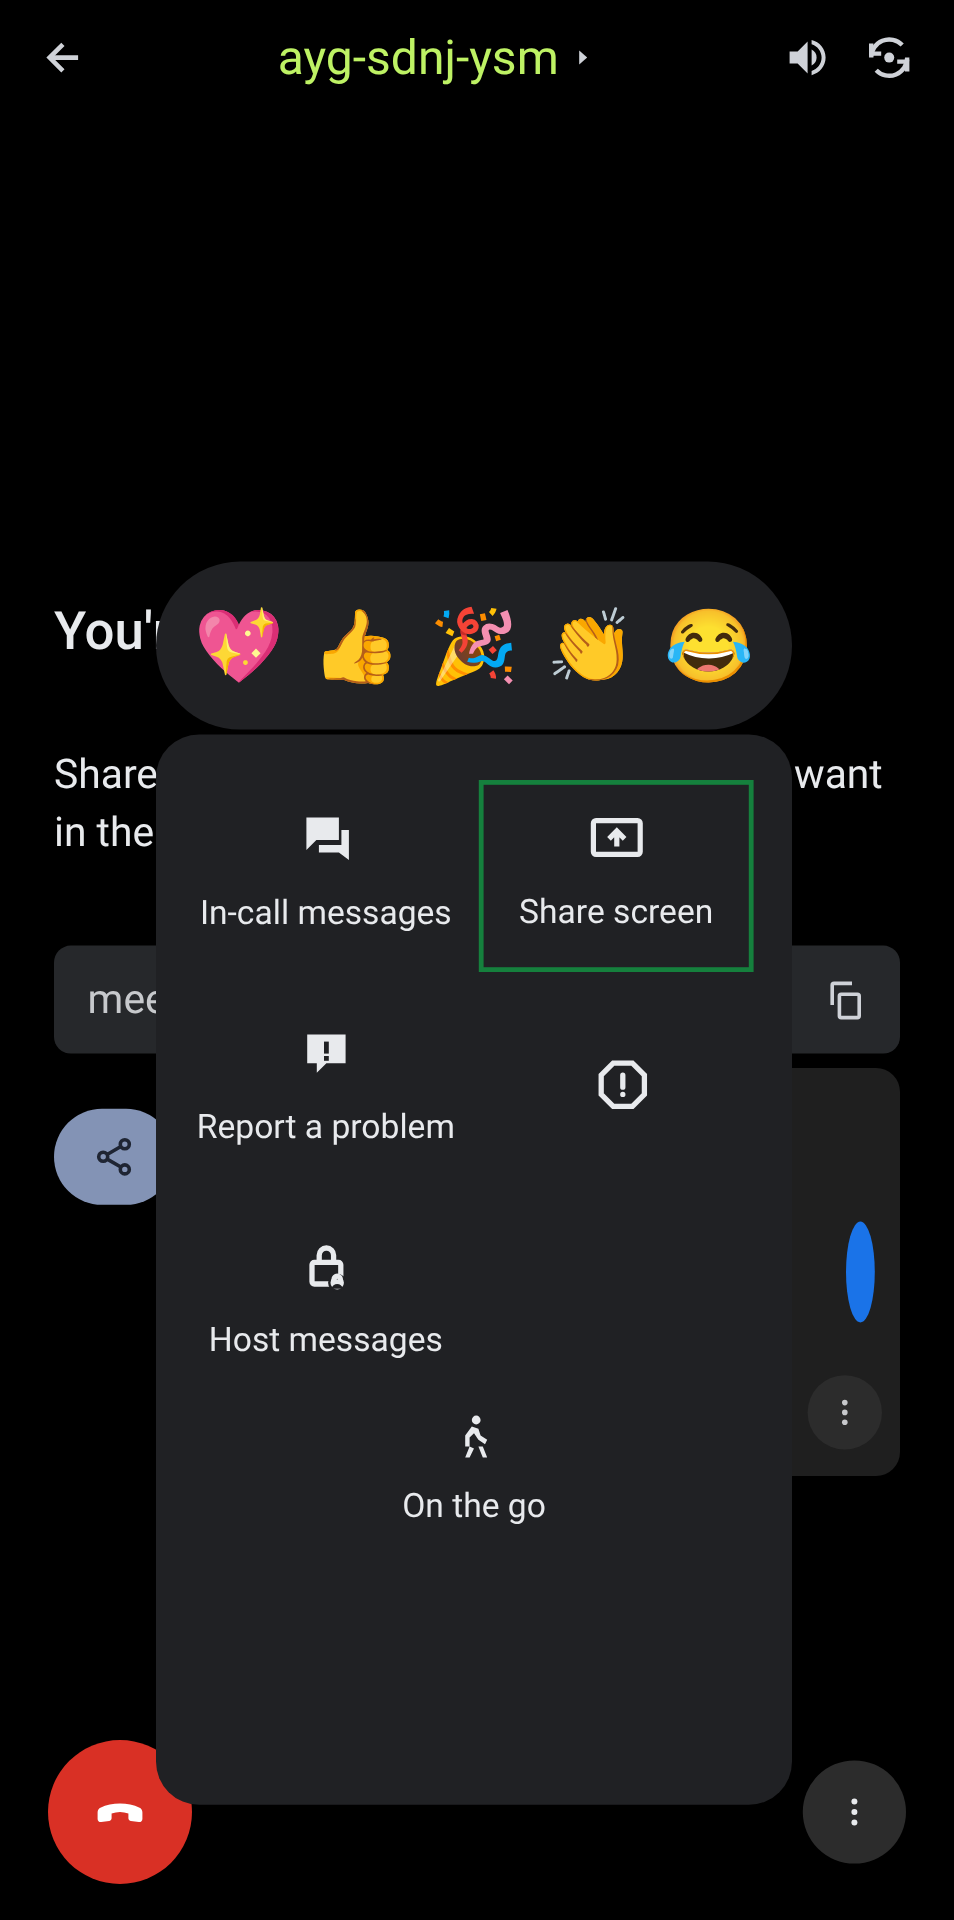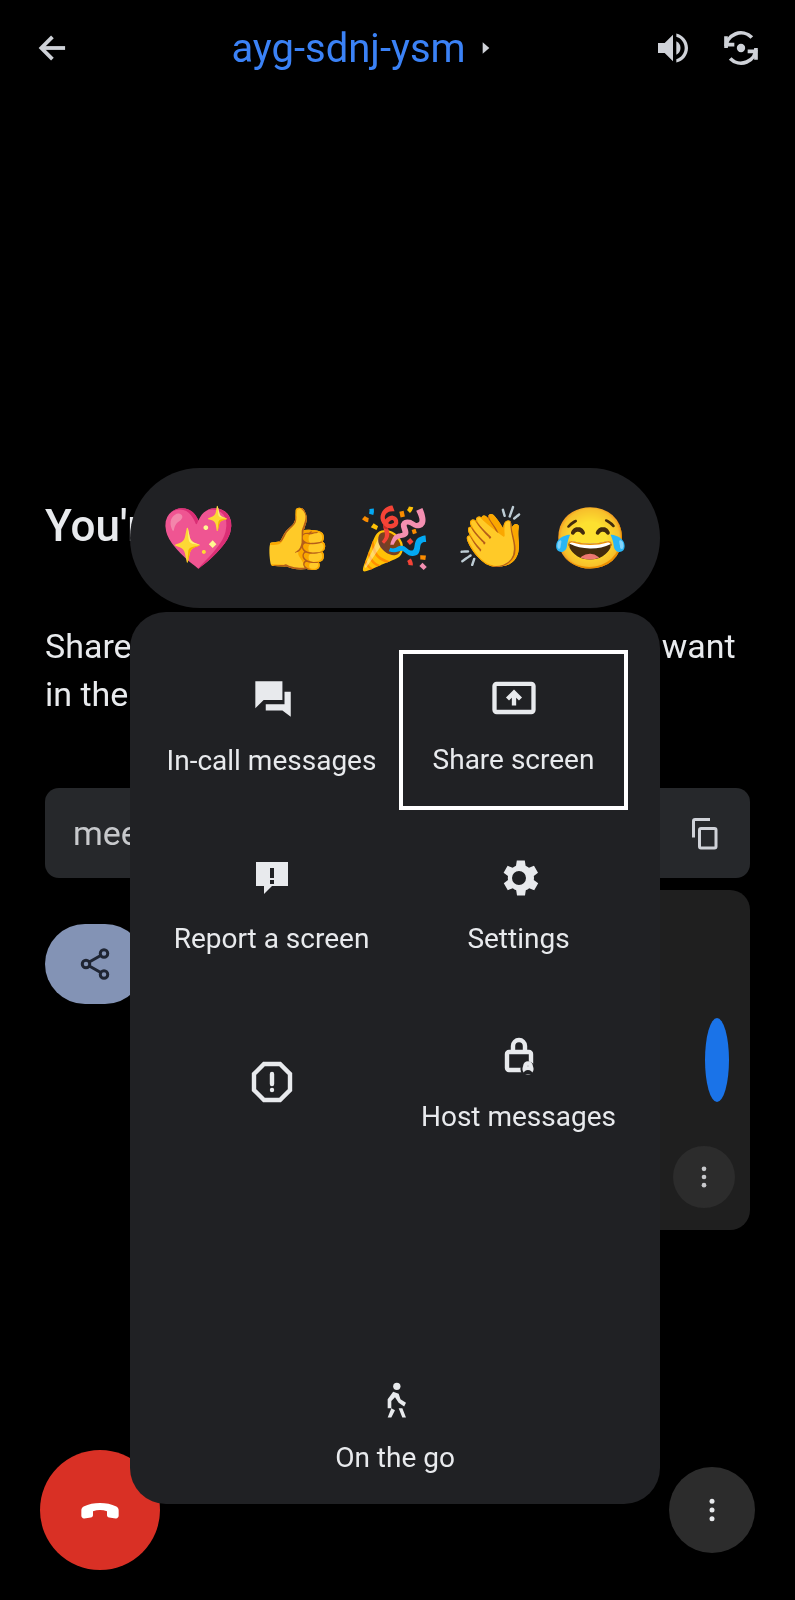--- a/index.html
+++ b/index.html
@@ -32,21 +32,21 @@
     flex: 1;
     display: flex;
     align-items: center;
     justify-content: center;
     gap: 10px;
     cursor: pointer;
   }
   .meeting-code-text {
     font-size: 40px;
     font-weight: 400;
-    color: #3b82f6;
+    color: #bef264;
   }
   .chev {
     color: #cfd2d8;
   }
 
   
   .bg-content {
     position: absolute;
     left: 45px;
     right: 45px;
@@ -165,21 +165,20 @@
     left: 130px;
     top: 612px;
     width: 530px;
     height: 892px;
     background: #202124;
     border-radius: 36px;
     z-index: 9;
     padding: 30px 18px;
     display: flex;
     flex-direction: column;
-    justify-content: space-between;
   }
   .grid {
     display: grid;
     grid-template-columns: 1fr 1fr;
     grid-auto-rows: 168px;
     row-gap: 10px;
   }
   .option {
     display: flex;
     flex-direction: column;
@@ -193,21 +192,21 @@
     height: 52px;
     display: flex; align-items: center; justify-content: center;
   }
   .option .label {
     font-size: 28px;
     text-align: center;
     line-height: 34px;
     padding: 0 12px;
   }
   .highlight {
-    border: 4px solid #ffffff;
+    border: 4px solid #15803d;
   }
   .bottom-single {
     display: flex;
     flex-direction: column;
     align-items: center;
     justify-content: center;
     gap: 14px;
     cursor: pointer;
     margin-top: 10px;
   }
@@ -326,29 +325,21 @@
       <div class="label">Share screen</div>
     </div>
     <div class="option">
       <div class="icon">
         <svg width="48" height="48" viewBox="0 0 24 24" fill="#e8eaed">
             <path d="M4 4h16v12H12l-4 4v-4H4V4z"></path>
             <rect x="11" y="7" width="2" height="5" fill="#202124"></rect>
             <rect x="11" y="13" width="2" height="2" fill="#202124"></rect>
           </svg>
       </div>
-      <div class="label">Report a screen</div>
-    </div>
-    <div class="option">
-      <div class="icon">
-        <svg width="48" height="48" viewBox="0 0 24 24" fill="#e8eaed">
-            <path d="M19.4 13l.1-1-.1-1 2.1-1.6-2-3.5-2.5 1a7 7 0 0 0-1.7-1l-.4-2.6h-4l-.4 2.6a7 7 0 0 0-1.7 1l-2.5-1-2 3.5L6.5 11l-.1 1 .1 1-2.1 1.6 2 3.5 2.5-1c.5.4 1.1.8 1.7 1l.4 2.6h4l.4-2.6c.6-.2 1.2-.6 1.7-1l2.5 1 2-3.5L19.4 13zM12 15.5A3.5 3.5 0 1 1 12 8.5a3.5 3.5 0 0 1 0 7z"></path>
-          </svg>
-      </div>
-      <div class="label">Settings</div>
+      <div class="label">Report a problem</div>
     </div>
     <div class="option">
       <div class="icon">
         <svg width="48" height="48" viewBox="0 0 24 24" fill="none" stroke="#e8eaed" stroke-width="2.2">
             <path d="M8 3h8l5 5v8l-5 5H8l-5-5V8l5-5z"></path>
             <path d="M12 8v5M12 16h.01" stroke-linecap="round"></path>
           </svg>
       </div>
     </div>
     <div class="option">

